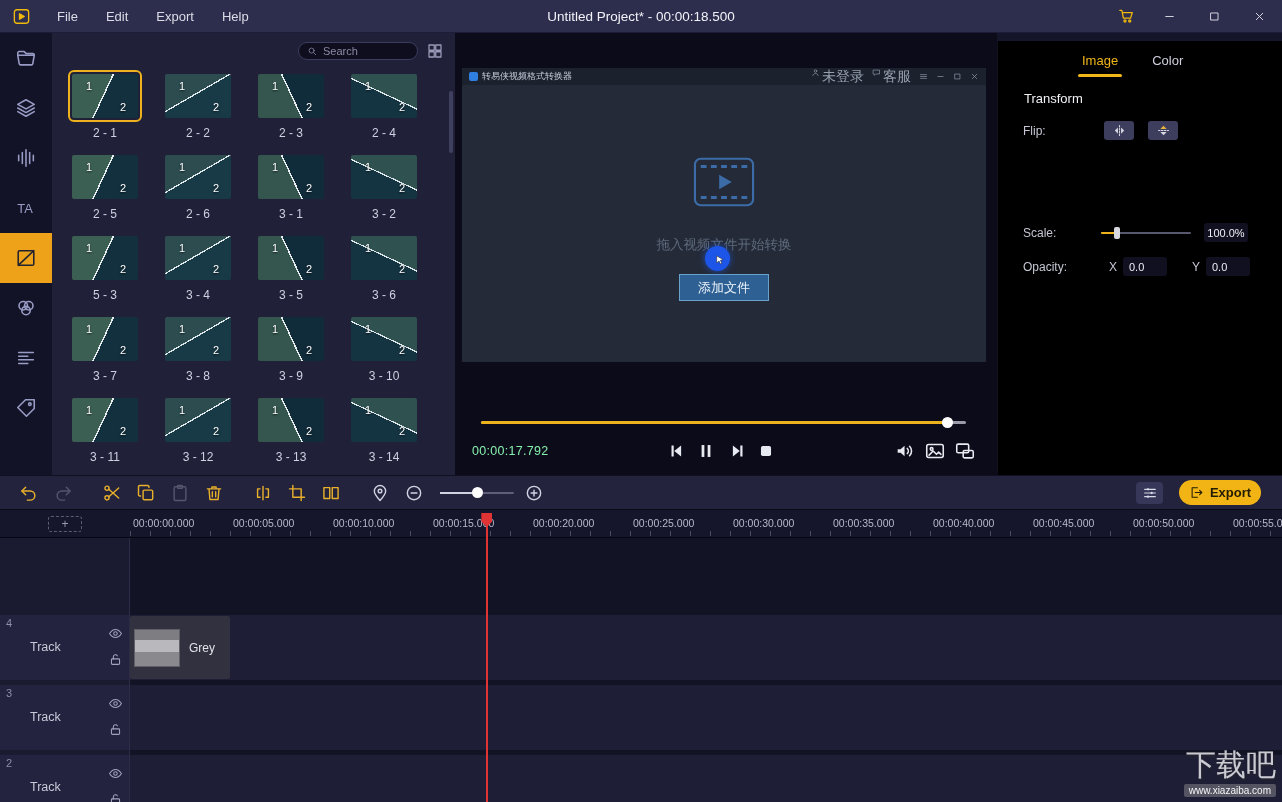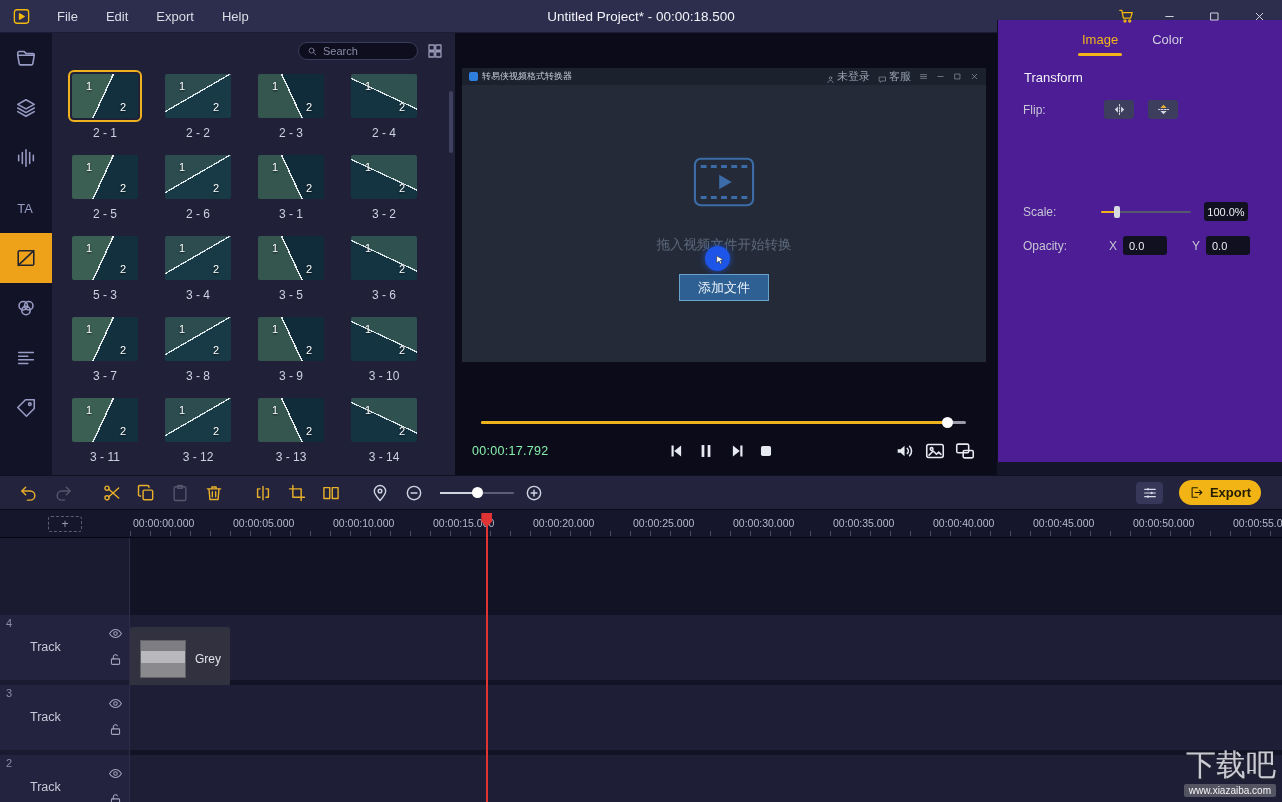--- a/index.html
+++ b/index.html
@@ -49,36 +49,36 @@
 .scrollthumb{position:absolute;right:2px;top:58px;width:4px;height:62px;border-radius:2px;background:#3f3f60}
 
 
 .preview{position:absolute;left:455px;top:33px;width:542px;height:442px;background:#0b0b19}
 .vframe{position:absolute;left:7px;top:35px;width:524px;height:294px;background:#000}
 .appwin{position:absolute;inset:0;background:#242a37;overflow:hidden}
 .appbar{position:absolute;left:0;top:0;right:0;height:17px;background:#1b212d;display:flex;align-items:center;padding:0 7px;font-size:9px;color:#c3cad6}
 .appicon{width:9px;height:9px;background:#2f7fe0;border-radius:2px;margin-right:4px;flex:0 0 auto}
 .apptitle{white-space:nowrap}
 .appbar .spacer{flex:1}
-.appbar .mini{color:#97a0ae;font-size:11px;display:flex;align-items:flex-end;gap:2px;margin-left:8px}
+.appbar .mini{color:#97a0ae;font-size:14px;display:flex;align-items:flex-start;gap:2px;margin-left:8px}
 .mic{width:9px;height:9px;color:#97a0ae}
 .filmicon{position:absolute;left:50%;top:88px;transform:translateX(-50%);width:62px;height:52px}
 .drophint{position:absolute;left:0;right:0;top:168px;text-align:center;font-size:13.5px;color:#5d6a7c}
 .cursordot{position:absolute;left:243px;top:178px;width:25px;height:25px;border-radius:50%;background:#1c55e8;box-shadow:0 0 7px rgba(30,90,230,.75);z-index:3}
 .cursordot svg{width:10px;height:10px;margin:9px 0 0 10px;display:block}
 .addfiles{position:absolute;left:50%;top:206px;transform:translateX(-50%);width:90px;height:27px;background:#2e6093;border:1px solid #69a2cd;color:#eaf2fa;font-size:13px;display:flex;align-items:center;justify-content:center;cursor:default}
 .seektrack{position:absolute;left:26px;top:388px;width:485px;height:3px;background:#9a9aa8;border-radius:2px}
 .seekfill{position:absolute;left:0;top:0;height:3px;background:#eeb31c;border-radius:2px}
 .seekhandle{position:absolute;top:-4px;width:11px;height:11px;border-radius:50%;background:#fff;margin-left:-5px}
 .pctrl{position:absolute;left:0;right:0;top:404px;height:32px}
 .ptime{position:absolute;left:17px;top:7px;font-size:12.5px;color:#86efac;letter-spacing:.3px}
 .pbtn{position:absolute;width:22px;height:22px;top:3px;color:#e8eaf2}
 
 
-.props{position:absolute;left:997px;top:20px;width:285px;height:442px;background:#4c1d95;border-left:1px solid #10101e}
+.props{position:absolute;left:997px;top:41px;width:285px;height:442px;background:#000000;border-left:1px solid #10101e}
 .ptabs{position:absolute;left:84px;top:12px;display:flex;gap:34px}
 .ptab{position:relative;font-size:13px;color:#cfcfdd;cursor:default}
 .ptab.active{color:#f2b61a}
 .ptab.active::after{content:"";position:absolute;left:-4px;right:-4px;bottom:-9px;height:3px;background:#f2b61a;border-radius:2px}
 .ptitle{position:absolute;left:26px;top:50px;font-size:13px;color:#f2f2f6}
 .prow{position:absolute;left:0;width:269px;height:26px}
 .plabel{position:absolute;left:25px;line-height:26px;font-size:12px;color:#c6c6d4}
 .fbtn{position:absolute;top:3px;width:30px;height:19px;background:#3d3d5e;border-radius:3px;color:#d7d7e2;display:flex;align-items:center;justify-content:center}
 .fbtn .ic{width:15px;height:15px}
 .ps{position:absolute;left:103px;top:12px;width:90px;height:2px;background:#57576e;border-radius:1px}
@@ -114,21 +114,21 @@
 .ticks{position:absolute;left:130px;right:0;bottom:1px;height:5px;background:repeating-linear-gradient(90deg,#4a4a62 0 1px,transparent 1px 20px)}
 .trackrow{position:absolute;left:0;width:1282px;height:65px;background:#1e1e36}
 .trackrow .head{position:absolute;left:0;top:0;width:130px;height:65px;background:#23233f;border-right:1px solid #2c2c46}
 .tracknum{position:absolute;left:6px;top:2px;font-size:11px;color:#8d8da6}
 .tracklabel{position:absolute;left:30px;top:0;line-height:65px;font-size:12.5px;color:#c9c9d8}
 .ticon{position:absolute;left:108px;width:15px;height:15px;color:#a2a2bc}
 .ticon svg{width:15px;height:15px;display:block}
 .ticon.eye{top:11px}
 .ticon.lock{top:37px}
 .lane{position:absolute;left:130px;top:0;right:0;height:65px}
-.clip{position:absolute;top:12px;height:63px;background:#31313f;border-radius:2px;display:flex;align-items:center;gap:9px;padding-left:10px;overflow:hidden}
+.clip{position:absolute;top:1px;height:63px;background:#31313f;border-radius:2px;display:flex;align-items:center;gap:9px;padding-left:4px;overflow:hidden}
 .clip.sel{background:#2d2d3c;border:1px solid #edb21d}
 .cthumb{width:46px;height:38px;flex:0 0 auto;border:1px solid #606068}
 .cthumb.grey{background:linear-gradient(180deg,#7e7e82 0 28%,#b9b9bd 28% 62%,#8a8a8e 62% 100%)}
 .cthumb.screenshot{background:linear-gradient(180deg,#c9cdd4 0 16%,#f4f5f7 16% 100%)}
 .cname{font-size:12px;color:#e2e2ea;white-space:nowrap}
 .playhead{position:absolute;top:16px;bottom:0;width:2px;background:#e03333;z-index:5}
 .phandle{position:absolute;top:3px;width:11px;height:14px;background:#e03333;clip-path:polygon(0 0,100% 0,100% 60%,50% 100%,0 60%);z-index:6}
 
 
 .watermark{position:absolute;right:6px;bottom:4px;text-align:right;z-index:20}

